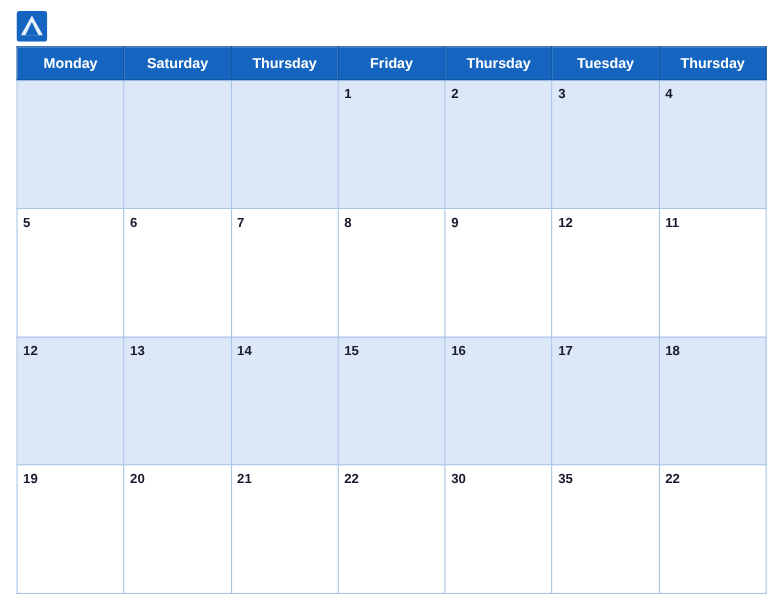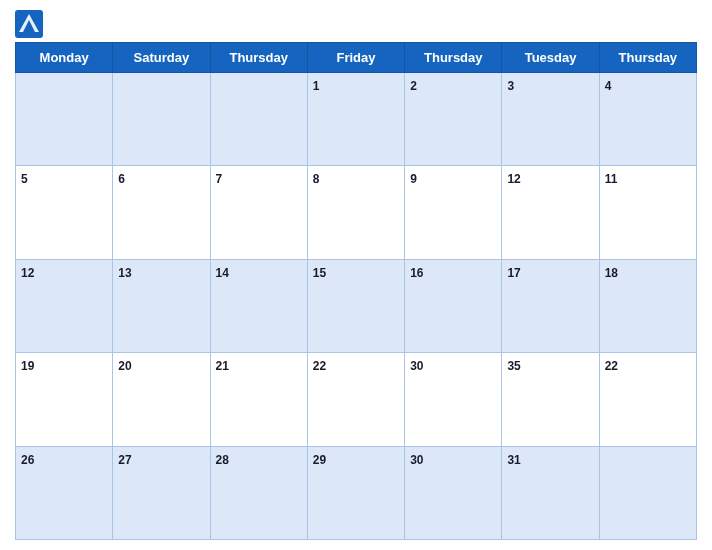--- a/index.html
+++ b/index.html
@@ -168,23 +168,14 @@
       </tr>
       <tr>
         <td><span class="day-num">19</span></td>
         <td><span class="day-num">20</span></td>
         <td><span class="day-num">21</span></td>
         <td><span class="day-num">22</span></td>
         <td><span class="day-num">30</span></td>
         <td><span class="day-num">35</span></td>
         <td><span class="day-num">22</span></td>
       </tr>
-      <tr>
-        <td><span class="day-num">26</span></td>
-        <td><span class="day-num">27</span></td>
-        <td><span class="day-num">28</span></td>
-        <td><span class="day-num">29</span></td>
-        <td><span class="day-num">30</span></td>
-        <td><span class="day-num">31</span></td>
-        <td></td>
-      </tr>
     </tbody>
 </table>
 
 </body></html>

